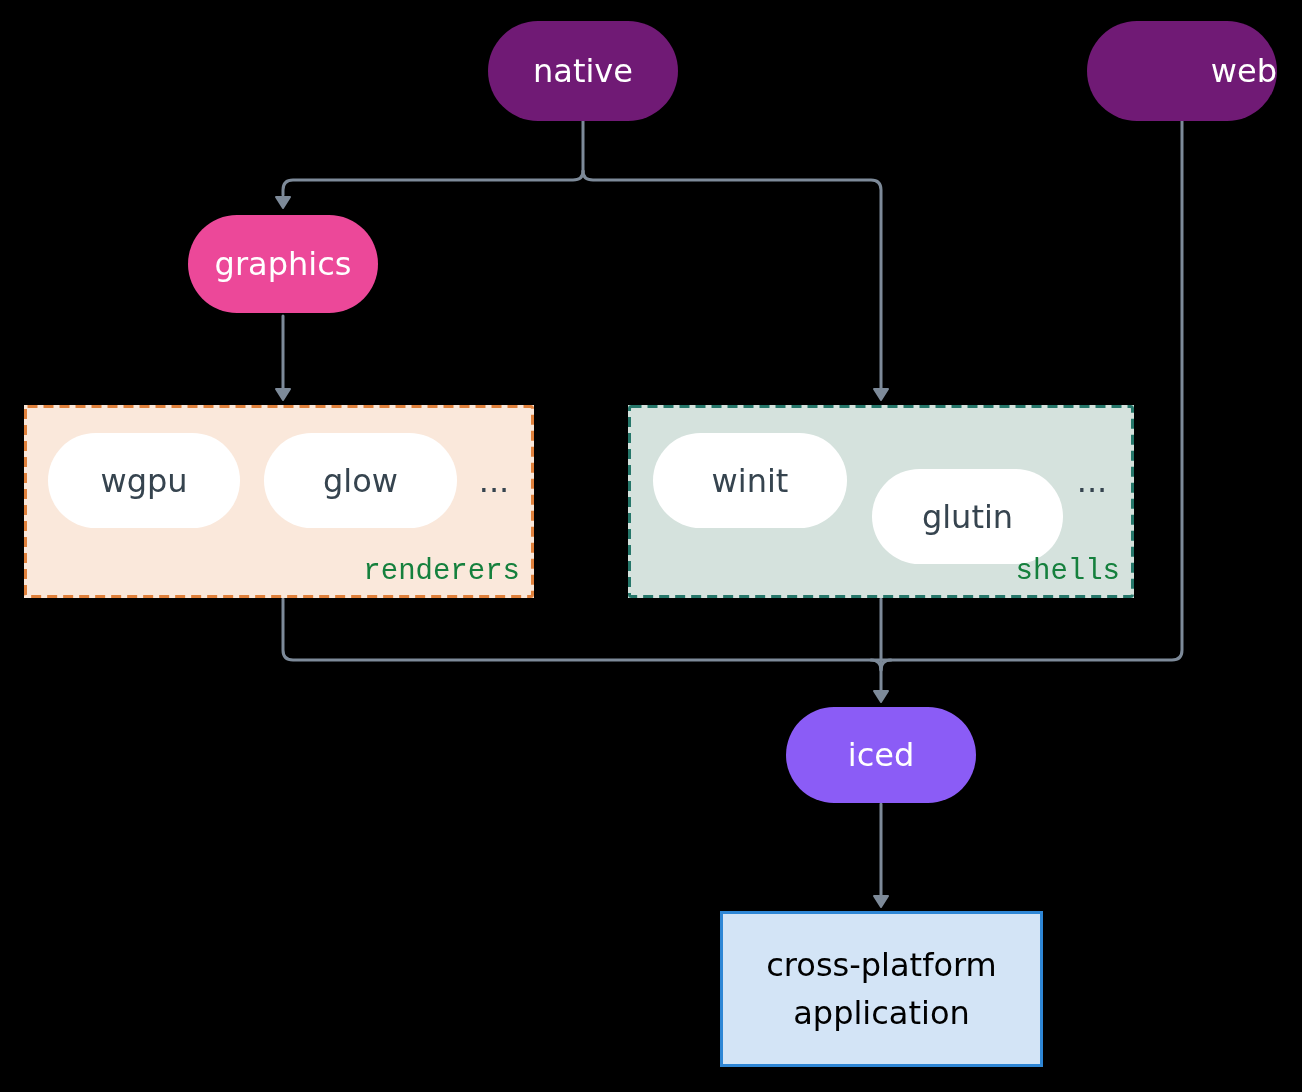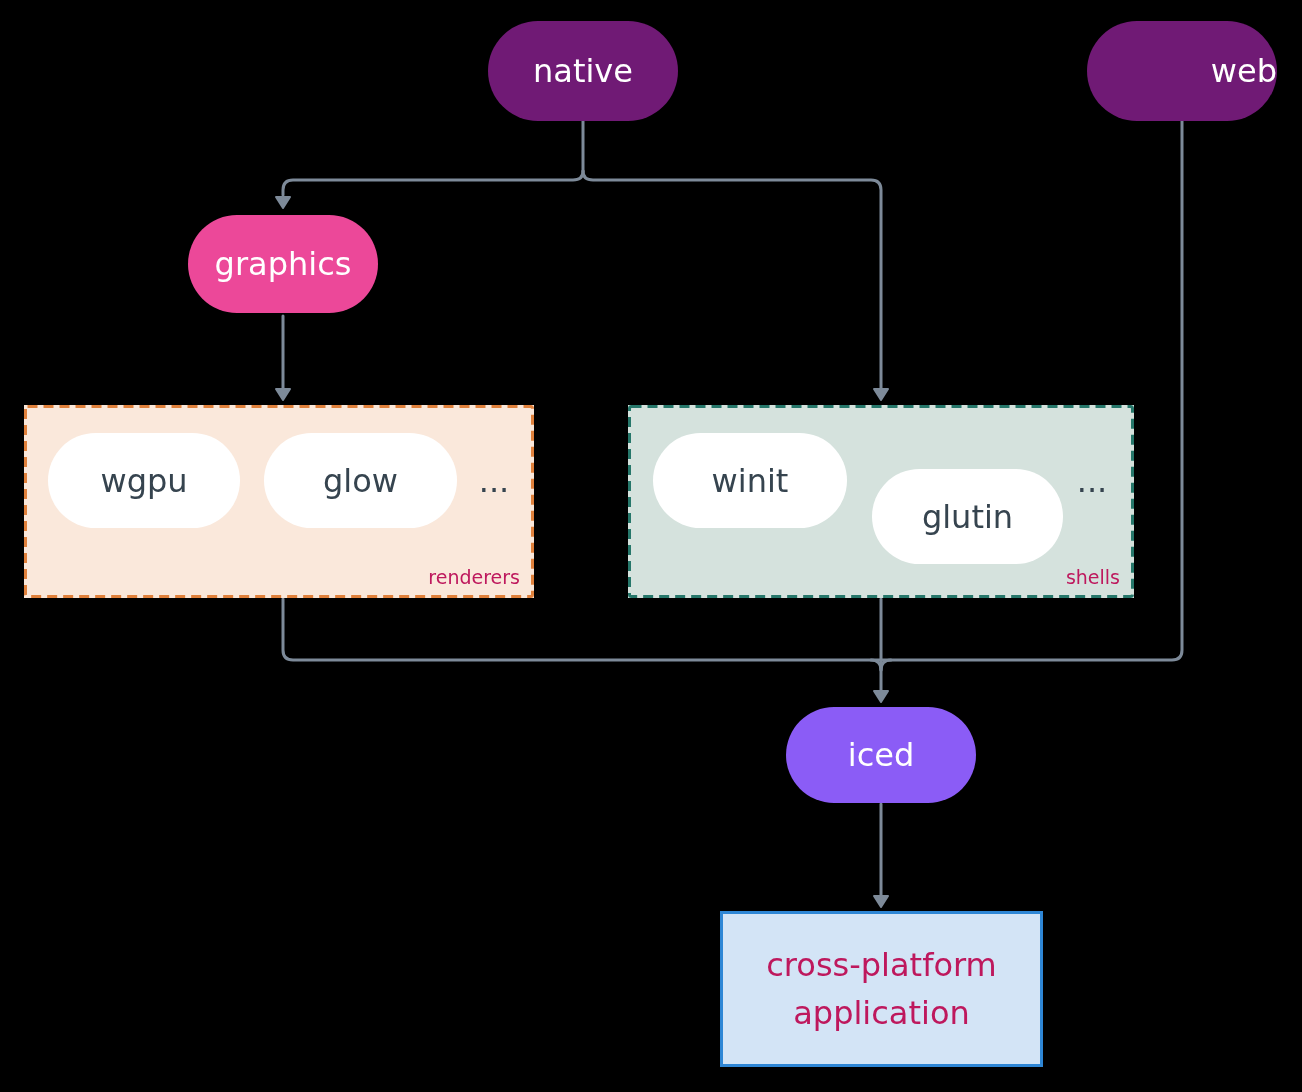--- a/index.html
+++ b/index.html
@@ -48,29 +48,29 @@
   .ellipsis{
     position:absolute;top:28px;height:95px;width:60px;
     display:flex;align-items:center;justify-content:center;
     color:#36444F;font-size:32px;
   }
   .group-renderers .ellipsis{left:440px;}
   .group-shells .ellipsis{left:434px;}
 
   .group-label{
     position:absolute;right:14px;bottom:10px;
-    color:#be185d;font-size:19px;
+    color:#15803d;font-size:29px;font-family:Liberation Mono, monospace;
   }
 
   .app-box{
     position:absolute;left:720px;top:911px;width:323px;height:156px;
     box-sizing:border-box;
     background:#D3E4F6;border:3px solid #2E86D5;
     display:flex;flex-direction:column;align-items:center;justify-content:center;
-    color:#be185d;font-size:32px;line-height:48px;text-align:center;
+    color:#000000;font-size:32px;line-height:48px;text-align:center;
   }
 </style>
 </head>
 <body>
 
 <div class="canvas">
 
   <svg class="wires" width="1302" height="1092" viewBox="0 0 1302 1092">
     <g class="wire">
       <path d="M 583 121 L 583 171"></path>

